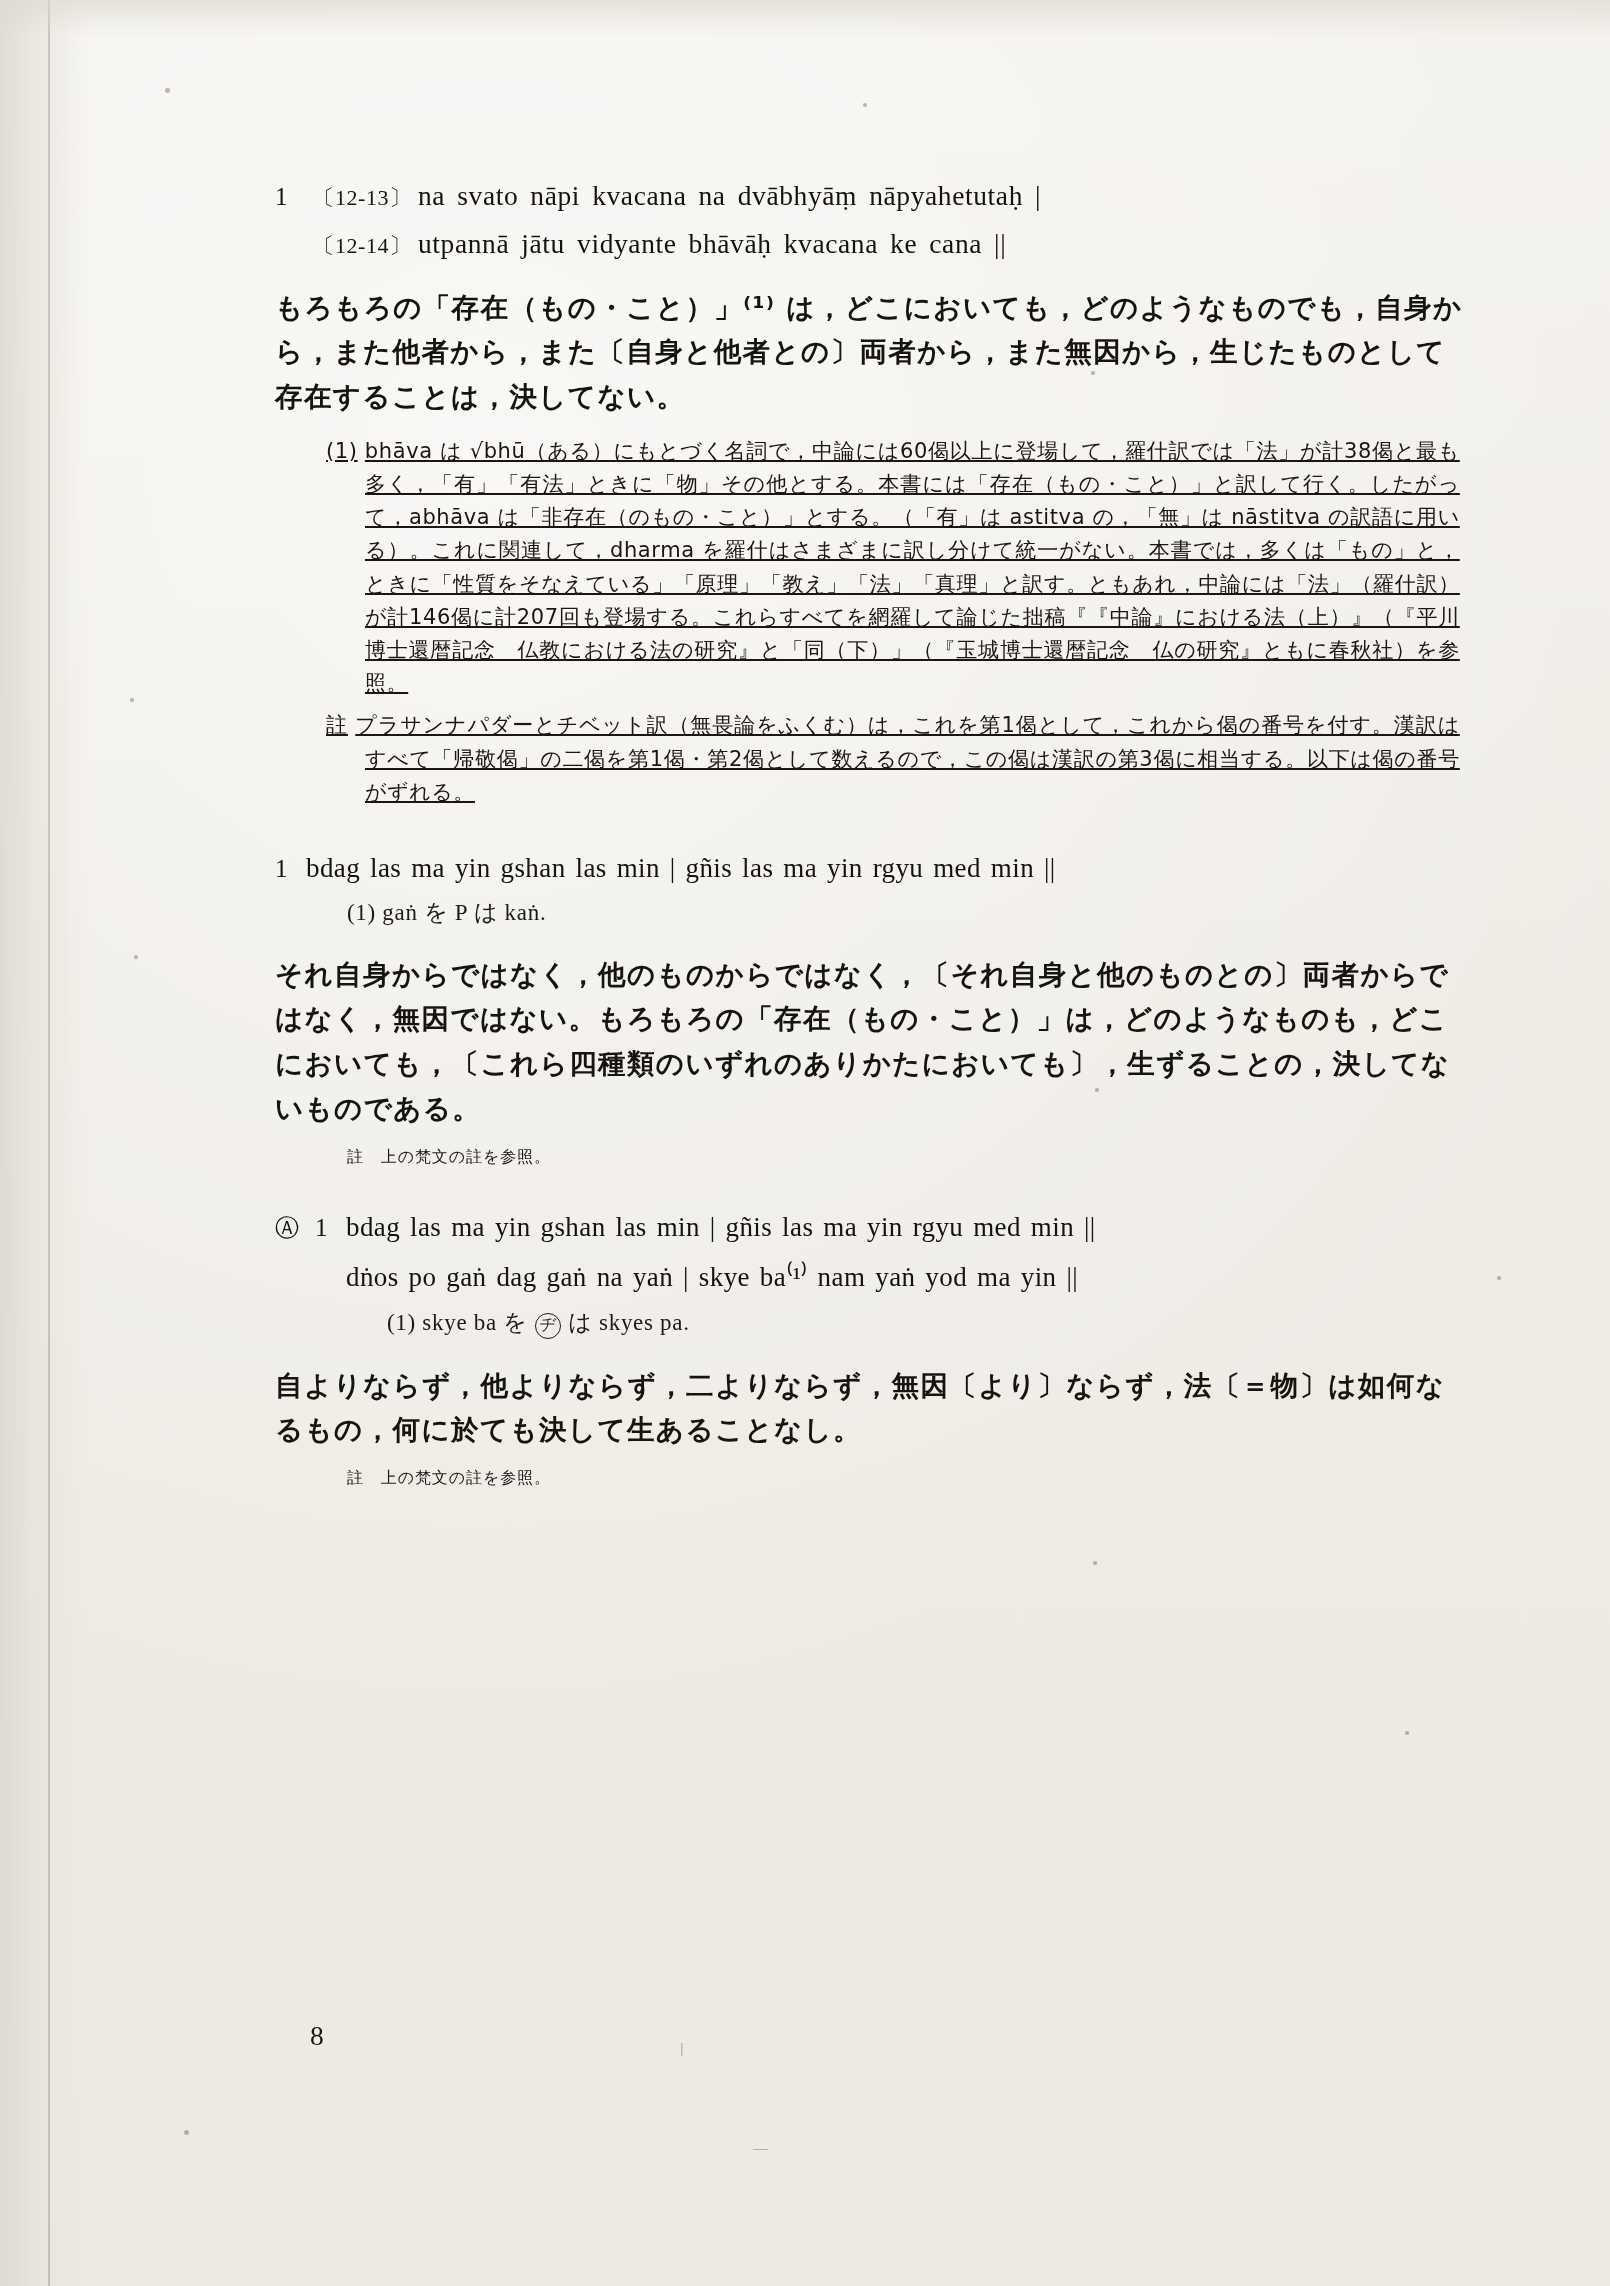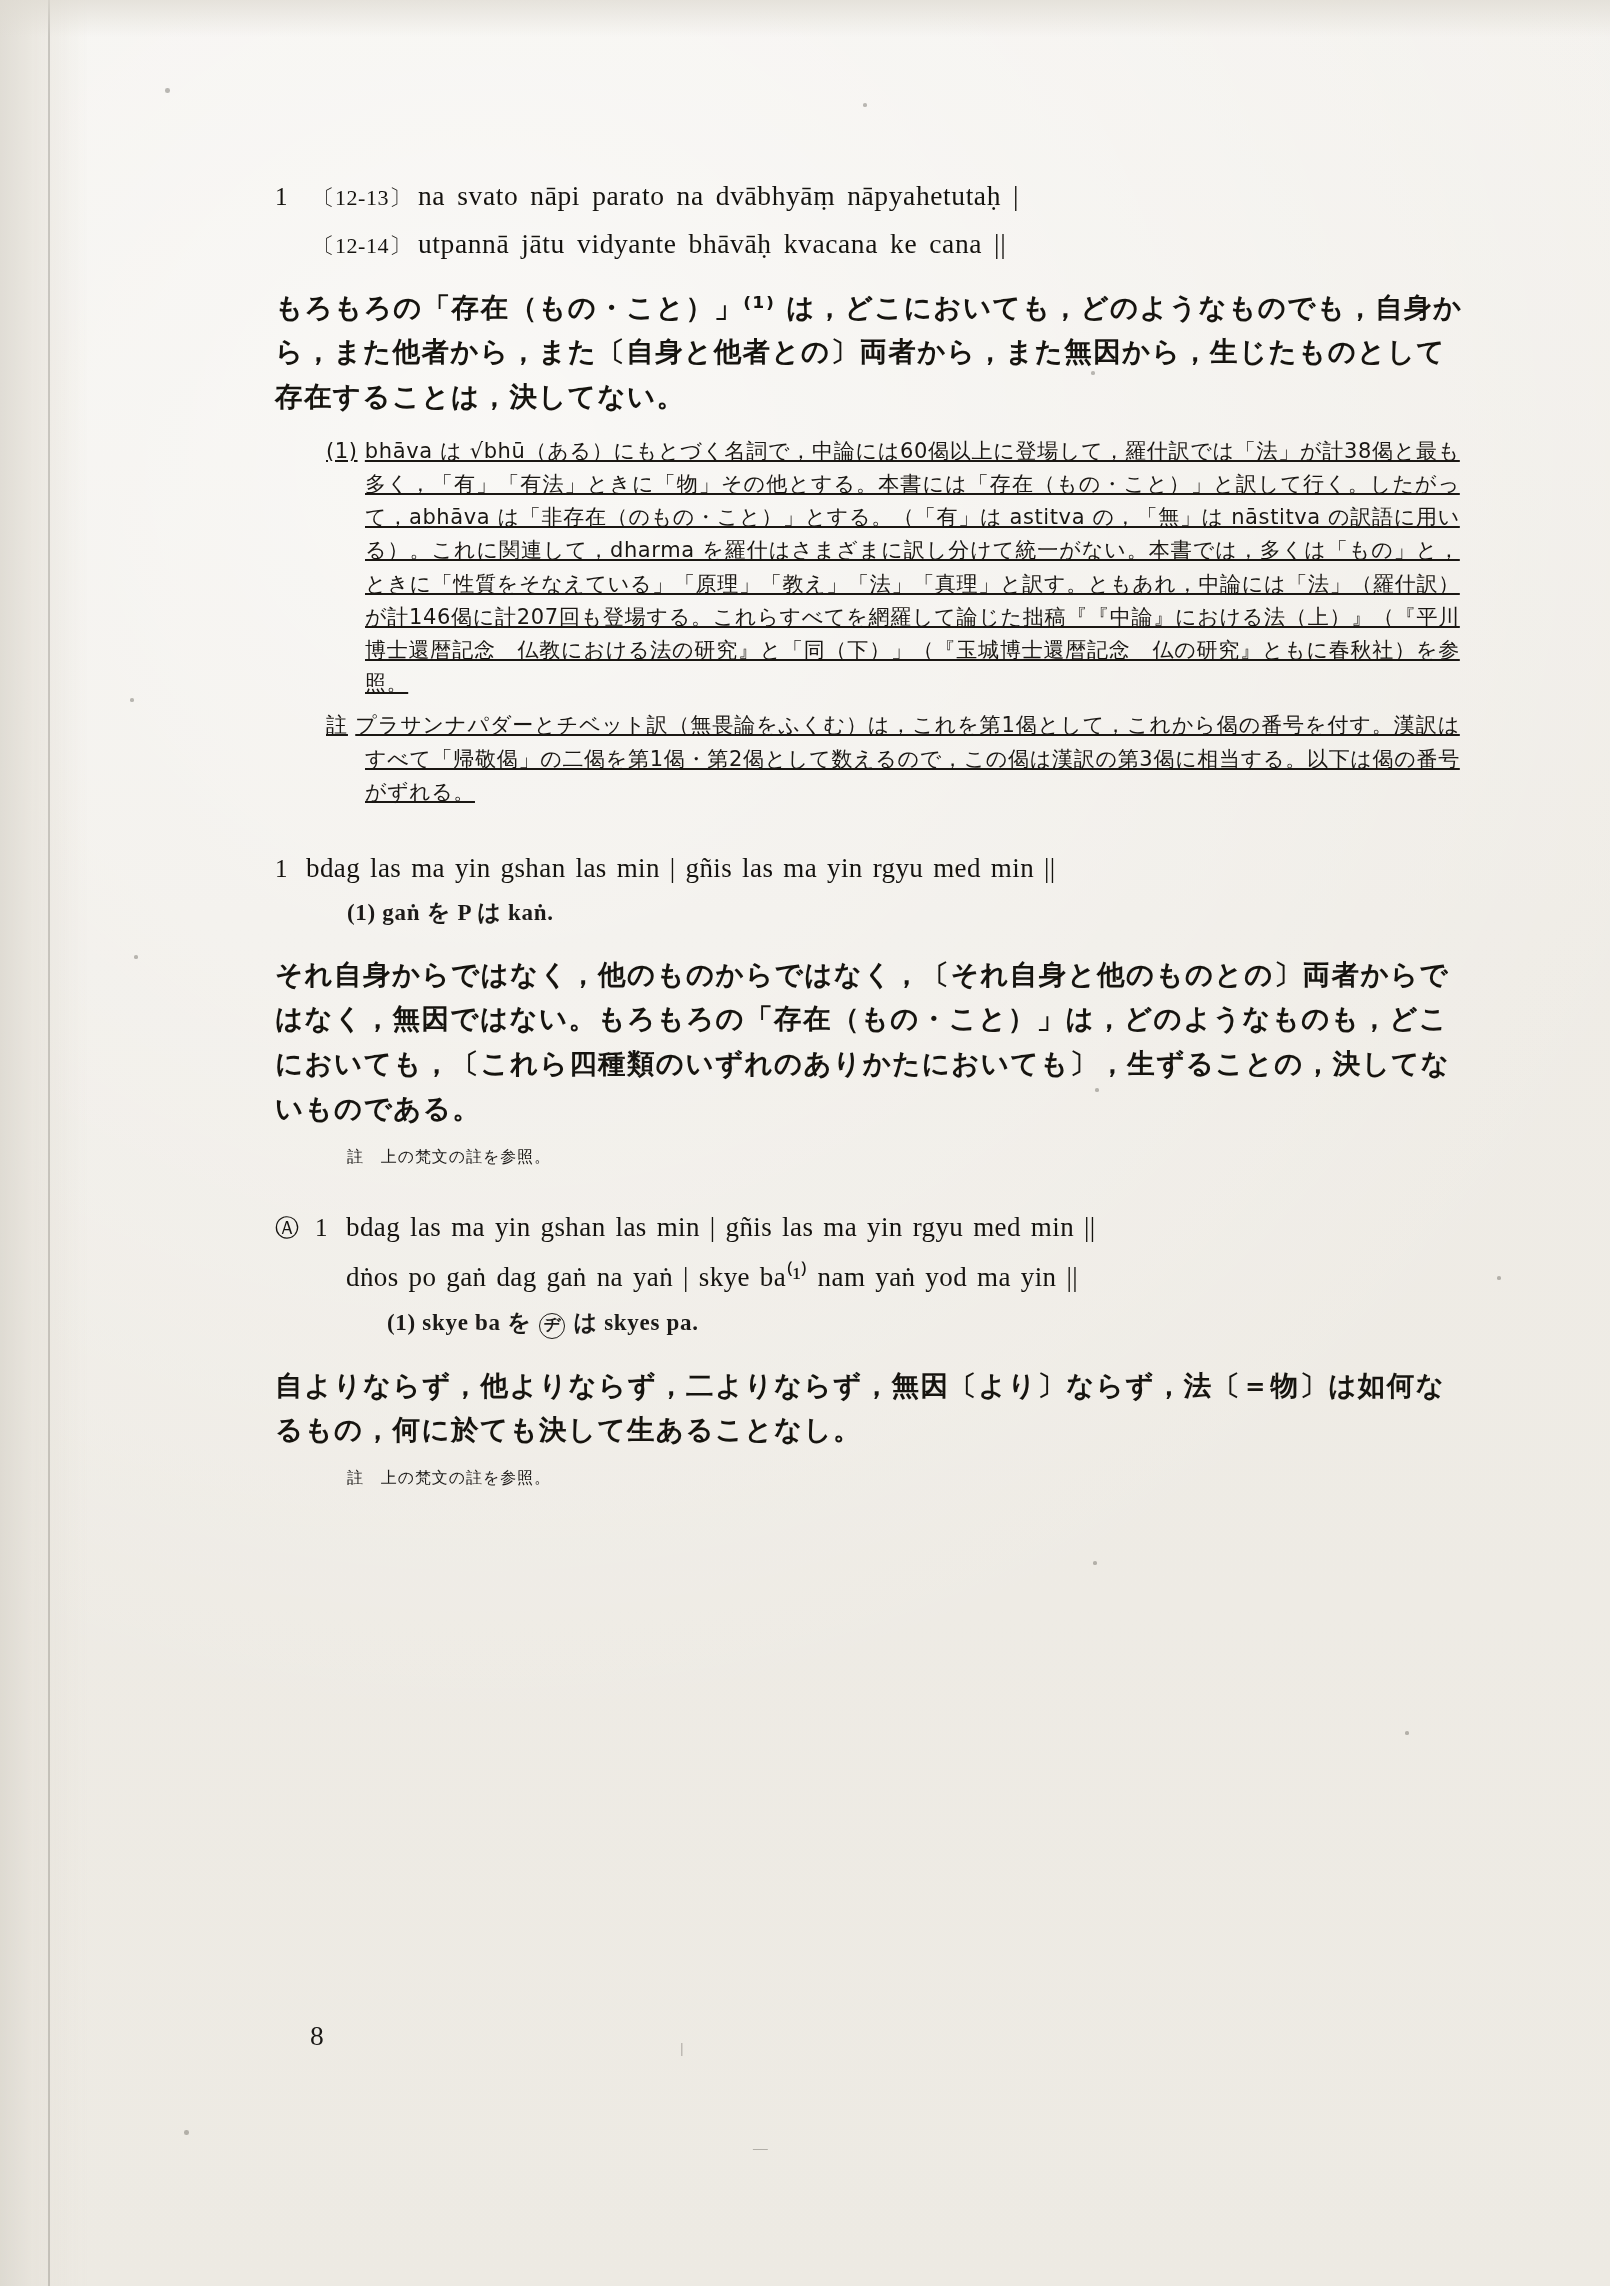--- a/index.html
+++ b/index.html
@@ -154,21 +154,20 @@
     word-spacing: 2.8px;
   }
 
   .sub-note {
     margin-left: 72px;
     font-family: "DejaVu Sans", sans-serif;
     font-size: 21px;
     letter-spacing: 0.7px;
     margin-top: 2px;
     margin-bottom: 5.5px;
-    font-weight: bold;
   }
   .sub-note .lat {
     font-family: "Liberation Serif", serif;
     font-size: 23px;
   }
 
   .small-note {
     margin-left: 72px;
     font-family: "DejaVu Sans", sans-serif;
     font-size: 16px;
@@ -223,21 +222,21 @@
   <div class="faint-mark" style="left:680px; top:2040px;">ǀ</div>
   <div class="faint-mark" style="left:753px; top:2140px; font-size:14.7px;">—</div>
 
   <div class="content">
 
 
     <div>
       <div class="verse-line">
         <span class="verse-num">1</span>
         <span class="verse-ref">〔12-13〕</span>
-        <span class="verse-text">na svato nāpi parato na dvābhyāṃ nāpyahetutaḥ |</span>
+        <span class="verse-text">na svato nāpi kvacana na dvābhyāṃ nāpyahetutaḥ |</span>
       </div>
       <div class="verse-line">
         <span class="verse-num"></span>
         <span class="verse-ref">〔12-14〕</span>
         <span class="verse-text">utpannā jātu vidyante bhāvāḥ kvacana ke cana ||</span>
       </div>
     </div>
 
     <div class="jp-body">もろもろの「存在（もの・こと）」⁽¹⁾ は，どこにおいても，どのようなものでも，自身から，また他者から，また〔自身と他者との〕両者から，また無因から，生じたものとして存在することは，決してない。</div>
 

